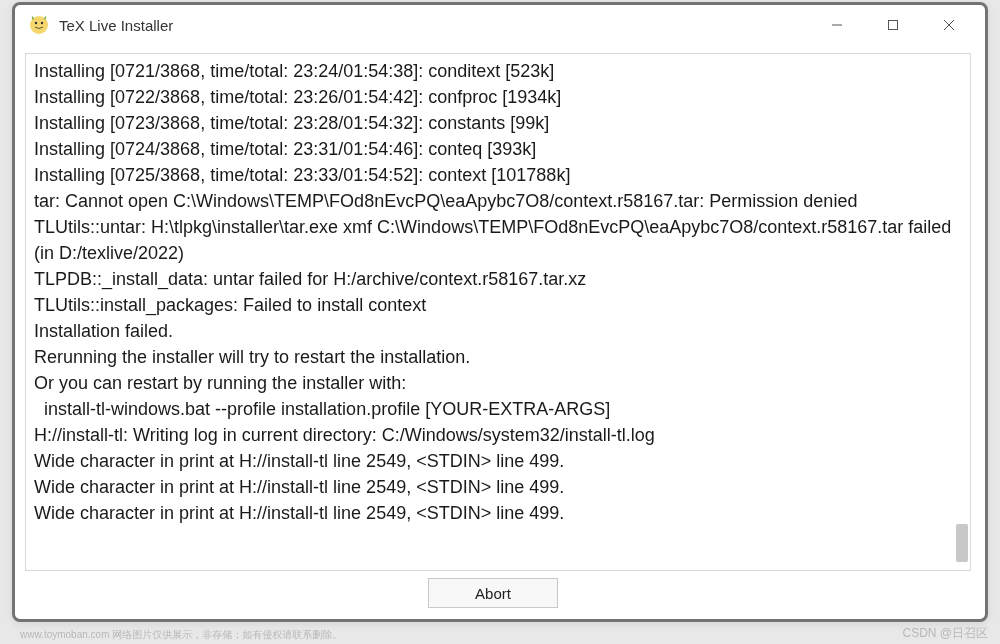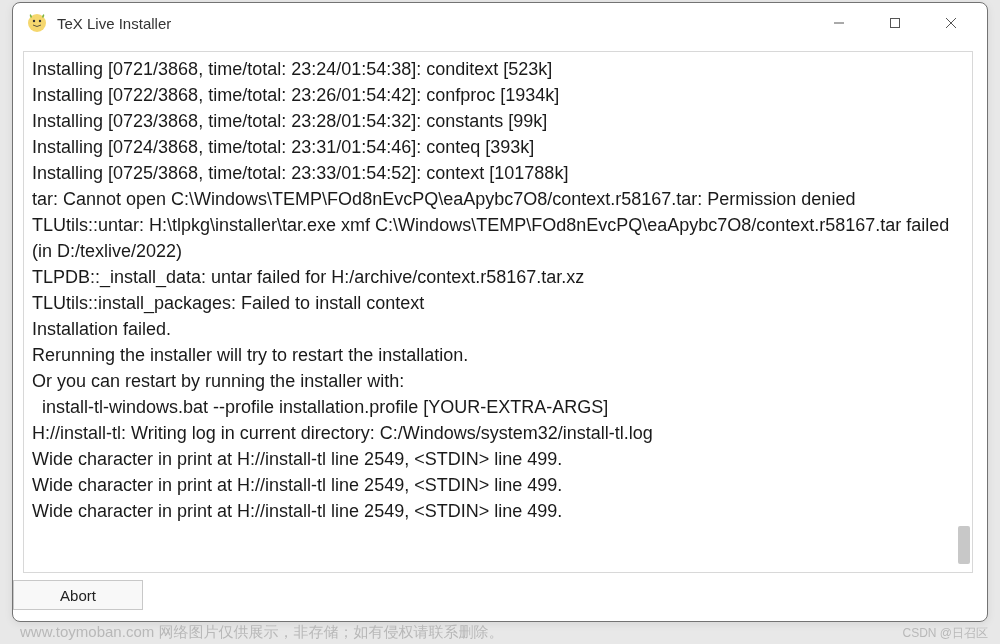--- a/index.html
+++ b/index.html
@@ -15,21 +15,21 @@
       overflow: hidden;
       position: relative;
     }
     .window {
       position: absolute;
       top: 2px;
       left: 12px;
       width: 976px;
       height: 620px;
       background: #ffffff;
-      border: 1px solid #737373;
+      border: 3px solid #737373;
       border-radius: 8px;
       box-shadow: 0 2px 8px rgba(0,0,0,0.08);
       display: flex;
       flex-direction: column;
     }
     .titlebar {
       height: 40px;
       display: flex;
       align-items: center;
       padding: 0 8px;
@@ -88,41 +88,41 @@
       bottom: 8px;
       width: 12px;
       height: 38px;
       background: #c8c8c8;
       border-radius: 2px;
     }
     .button-bar {
       height: 44px;
       display: flex;
       align-items: center;
-      justify-content: flex-start;
+      justify-content: center;
       padding: 0 14px 8px 0;
       gap: 25px;
     }
     .btn {
       min-width: 130px;
       height: 30px;
       border: 1px solid #c8c8c8;
       background: #f8f8f8;
       font-size: 15px;
       color: #222;
       display: flex;
       align-items: center;
       justify-content: center;
       font-family: "Segoe UI", "Microsoft YaHei", sans-serif;
     }
     .footer-text {
       position: absolute;
       bottom: 2px;
       left: 20px;
-      font-size: 15px;
+      font-size: 10px;
       color: #b8b8b8;
       font-family: "Microsoft YaHei", sans-serif;
     }
     .footer-right {
       position: absolute;
       bottom: 2px;
       right: 12px;
       font-size: 12px;
       color: #b8b8b8;
       font-family: "Microsoft YaHei", sans-serif;

